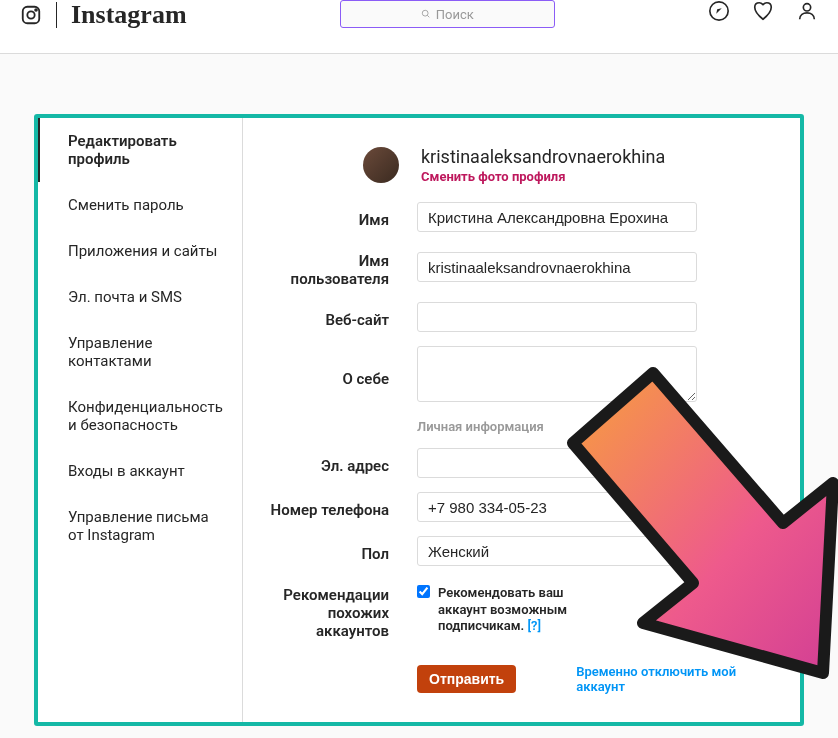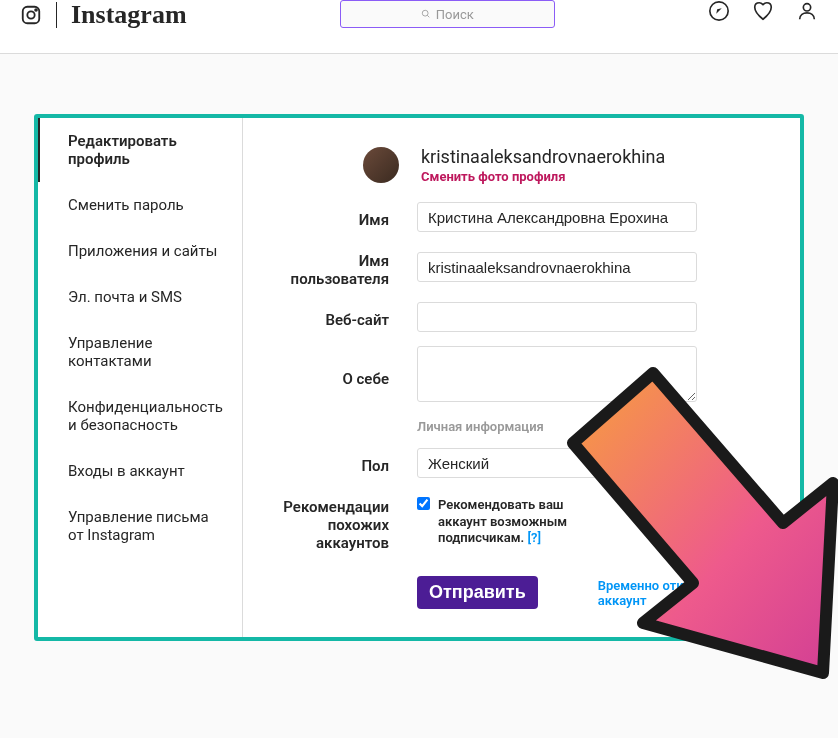--- a/index.html
+++ b/index.html
@@ -35,21 +35,21 @@
     .form-input { width: 100%; max-width: 280px; height: 30px; border: 1px solid #dbdbdb; border-radius: 3px; padding: 0 10px; font-size: 15px; background: #fff; color: #262626; }
     .form-textarea { width: 100%; max-width: 280px; height: 56px; border: 1px solid #dbdbdb; border-radius: 3px; padding: 6px 10px; resize: vertical; background: #fff; }
     
     .section-header { font-size: 13px; color: #999; margin: 10px 0 14px 150px; font-weight: 600; }
     
     .checkbox-row { display: flex; align-items: flex-start; gap: 8px; }
     .checkbox-label { font-size: 13px; font-weight: 600; line-height: 1.3; max-width: 150px; }
     .help-link { color: #0095f6; }
     
     .action-row { display: flex; align-items: center; margin-top: 24px; margin-left: 150px; gap: 60px; }
-    .submit-btn { background: #4c1d95; color: #fff; border: none; border-radius: 4px; padding: 6px 12px; font-size: 18px; font-weight: 600; }
+    .submit-btn { background: #c2410c; color: #fff; border: none; border-radius: 4px; padding: 6px 12px; font-size: 14px; font-weight: 600; }
     .disable-link { color: #0095f6; font-size: 13px; font-weight: 600; cursor: pointer; }
     
     .arrow-overlay { position: absolute; top: 235px; left: 280px; width: 340px; height: 360px; pointer-events: none; }
   </style>
 </head>
 <body>
 
 <div class="topbar">
   <div class="topbar-left">
     <svg class="logo-glyph" viewBox="0 0 24 24" fill="none" stroke="#262626" stroke-width="2">
@@ -120,21 +120,29 @@
       <div class="form-control"><input class="form-input" value="" style=""></div>
     </div>
 
     <div class="form-row">
       <div class="form-label">О себе</div>
       <div class="form-control"><textarea class="form-textarea" style=""></textarea></div>
     </div>
 
     <div class="section-header">Личная информация</div>
 
+    <div class="form-row">
+      <div class="form-label">Эл. адрес</div>
+      <div class="form-control"><input class="form-input" value="" style=""></div>
+    </div>
 
+    <div class="form-row">
+      <div class="form-label">Номер телефона</div>
+      <div class="form-control"><input class="form-input" value="+7 980 334-05-23" style=""></div>
+    </div>
 
     <div class="form-row">
       <div class="form-label">Пол</div>
       <div class="form-control"><input class="form-input" value="Женский" style=""></div>
     </div>
 
     <div class="form-row">
       <div class="form-label">Рекомендации похожих аккаунтов</div>
       <div class="form-control checkbox-row">
         <input type="checkbox" checked="" style="">

